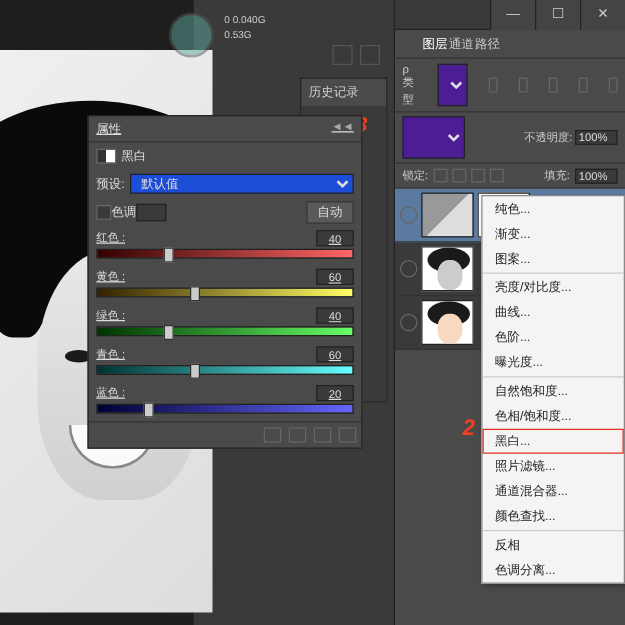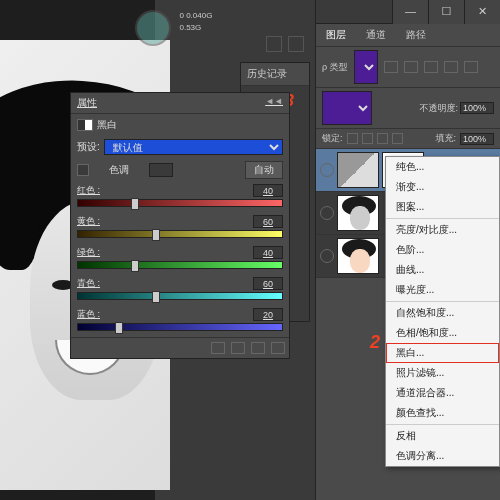--- a/index.html
+++ b/index.html
@@ -26,37 +26,37 @@
 .history-body { background: #3a3a3a; height: 235px; }
 .marker3 { position: absolute; left: 285px; top: 92px; color: #f04020; font-size: 16px; font-weight: bold; font-style: italic; }
 .props { position: absolute; left: 70px; top: 92px; width: 220px; background: #4a4a4a; border: 1px solid #222; font-size: 10px; color: #ddd; }
 .props-header { padding: 3px 6px; border-bottom: 1px solid #333; display: flex; justify-content: space-between; text-decoration: underline; }
 .props-header .arrows { color: #aaa; font-size: 9px; }
 .props-title { padding: 4px 6px; display: flex; align-items: center; gap: 4px; }
 .bw-icon { width: 16px; height: 12px; background: linear-gradient(90deg, #333 50%, #fff 50%); border: 1px solid #666; }
 .props-row { padding: 3px 6px; display: flex; align-items: center; gap: 4px; }
 .preset-sel { flex: 1; background: #1d4ed8; border: 1px solid #222; color: #ddd; padding: 1px 4px; font-size: 10px; height: 16px; }
 .auto-btn { background: #5a5a5a; border: 1px solid #333; color: #ddd; padding: 1px 8px; font-size: 10px; margin-left: auto; }
-.tint-check { display: flex; align-items: center; gap: 20px; justify-content: center; }
+.tint-check { display: flex; align-items: center; gap: 0; justify-content: center; }
 .tint-box { width: 12px; height: 12px; border: 1px solid #666; background: #3a3a3a; }
 .tint-swatch { width: 24px; height: 14px; background: #3a3a3a; border: 1px solid #222; }
 .color-row { padding: 2px 6px 0 6px; }
 .color-label { display: flex; justify-content: space-between; font-size: 9px; margin-bottom: 2px; text-decoration: underline; }
 .color-val { width: 30px; background: #3a3a3a; border: 1px solid #222; color: #ddd; text-align: center; font-size: 9px; padding: 0 2px; }
 .slider-track { height: 8px; background: linear-gradient(90deg, var(--c1), var(--c2)); border: 1px solid #222; position: relative; margin-bottom: 6px; }
 .slider-thumb { position: absolute; top: -2px; width: 8px; height: 12px; background: #ccc; border: 1px solid #333; transform: translateX(-50%); }
 .props-footer { padding: 4px; display: flex; justify-content: flex-end; gap: 6px; border-top: 1px solid #333; }
 .props-footer span { width: 14px; height: 12px; border: 1px solid #666; display: inline-block; }
 .right-col { position: absolute; right: 0; top: 0; width: 185px; height: 500px; background: #4a4a4a; border-left: 1px solid #222; }
 .right-top { height: 24px; background: #3a3a3a; border-bottom: 1px solid #222; }
 .right-top .wbtns { float: right; display: flex; }
 .wbtn { width: 36px; height: 24px; background: #444; border-left: 1px solid #222; color: #ccc; text-align: center; line-height: 22px; font-size: 11px; }
-.layers-hdr { padding: 4px 10px; font-size: 10px; color: #ccc; border-bottom: 1px solid #333; display: flex; gap: 20px; }
+.layers-hdr { padding: 4px 22px; font-size: 10px; color: #ccc; border-bottom: 1px solid #333; display: flex; gap: 1px; }
 .layers-hdr span:first-child { color: #fff; }
-.layers-kind { padding: 3px 6px; font-size: 9px; color: #ccc; display: flex; align-items: center; gap: 6px; border-bottom: 1px solid #333; }
+.layers-kind { padding: 3px 6px; font-size: 9px; color: #ccc; display: flex; align-items: center; gap: 17px; border-bottom: 1px solid #333; }
 .kind-ico { width: 14px; height: 12px; border: 1px solid #666; }
 .layers-opts { padding: 3px 6px; font-size: 9px; color: #ccc; display: flex; align-items: center; justify-content: space-between; border-bottom: 1px solid #333; }
 .mode-sel { background: #4c1d95; border: 1px solid #222; color: #ddd; padding: 16px 4px; font-size: 11px; width: 50px; height: 15px; }
 .opac-f { display: flex; align-items: center; gap: 2px; }
 .opac-val { background: #3a3a3a; border: 1px solid #222; color: #ddd; padding: 0 2px; font-size: 9px; width: 34px; }
 .lock-row { padding: 3px 6px; font-size: 9px; color: #ccc; display: flex; align-items: center; gap: 4px; border-bottom: 1px solid #333; }
 .lock-ico { width: 11px; height: 11px; border: 1px solid #666; }
 .layers-list { background: #3a3a3a; }
 .layer-row { display: flex; align-items: center; padding: 3px 4px; border-bottom: 1px solid #333; min-height: 42px; }
 .eye-ico { width: 14px; height: 14px; border: 1px solid #666; border-radius: 50%; margin-right: 3px; flex-shrink: 0; }
@@ -253,22 +253,22 @@
   </div>
 
   <div class="marker2">2</div>
 
   <div class="context-menu" id="ctx">
       <div class="menu-item">纯色...</div>
       <div class="menu-item">渐变...</div>
       <div class="menu-item">图案...</div>
       <div class="menu-sep"></div>
       <div class="menu-item">亮度/对比度...</div>
+      <div class="menu-item">曲线...</div>
       <div class="menu-item">色阶...</div>
-      <div class="menu-item">曲线...</div>
       <div class="menu-item">曝光度...</div>
       <div class="menu-sep"></div>
       <div class="menu-item">自然饱和度...</div>
       <div class="menu-item">色相/饱和度...</div>
       <div class="menu-item highlighted">黑白...</div>
       <div class="menu-item">照片滤镜...</div>
       <div class="menu-item">通道混合器...</div>
       <div class="menu-item">颜色查找...</div>
       <div class="menu-sep"></div>
       <div class="menu-item">反相</div>

